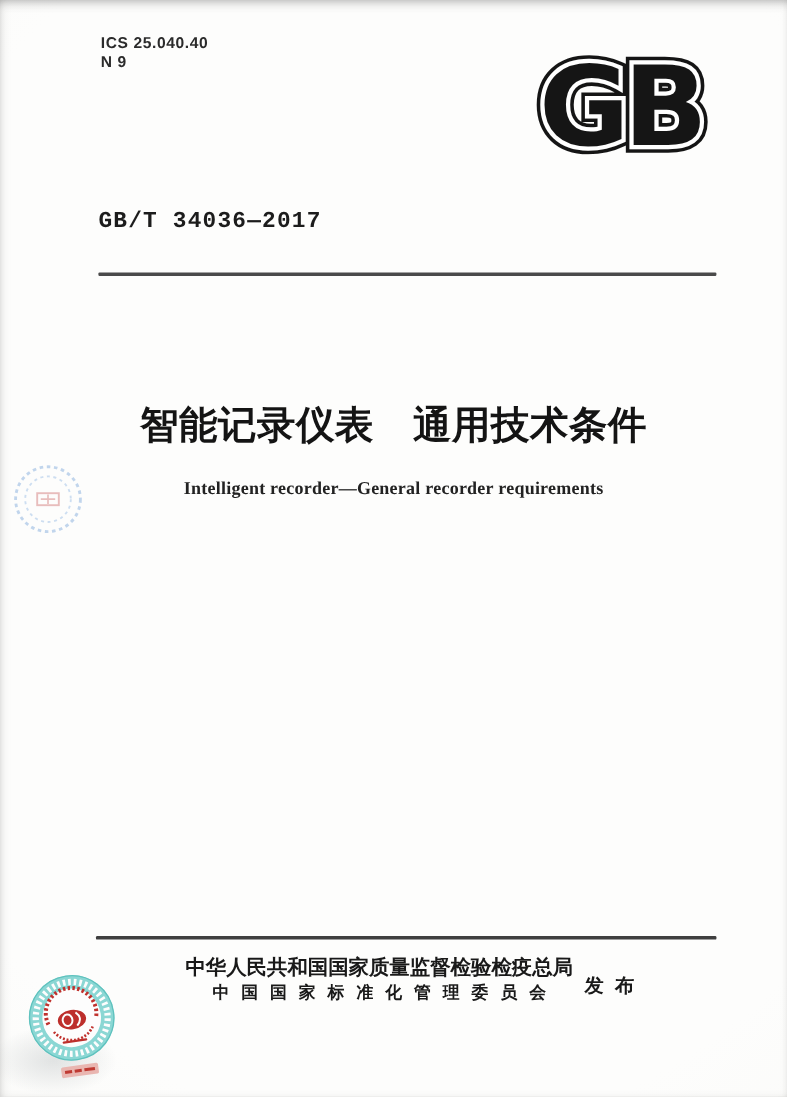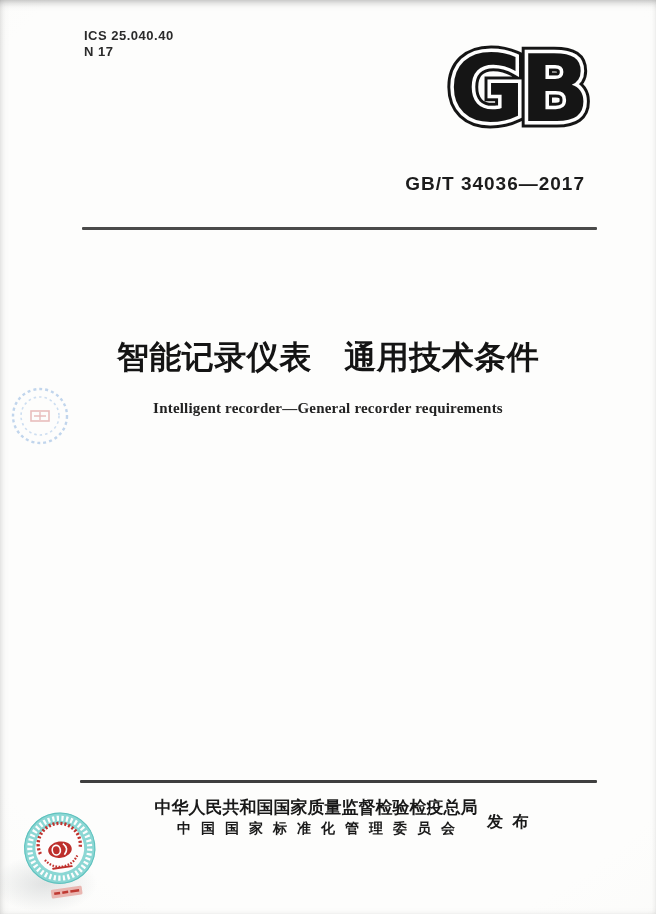--- a/index.html
+++ b/index.html
@@ -28,32 +28,31 @@
   .nat-title{
     position:absolute;left:82px;top:118px;width:515px;margin:0;
     text-align:center;
     font-family:"DejaVu Serif","Liberation Serif",serif;
     font-weight:700;font-size:37px;line-height:46px;
     letter-spacing:5px;color:#161616;
     white-space:nowrap;
   }
   .std-num{
     position:absolute;left:82px;top:172px;width:503px;
-    text-align:right;
-    font-family:Liberation Sans, sans-serif;
+    font-family:Liberation Mono, monospace;
     font-weight:700;font-size:19px;line-height:24px;color:#1c1c1c;
     letter-spacing:1px;
   }
   .rule{position:absolute;background:#4a4a4a;border-radius:1px;}
   .rule-top{left:82px;top:227px;width:515px;height:2.5px;}
   .rule-bottom{left:80px;top:780px;width:517px;height:3px;background:#3f3f3f;}
   .doc-title{
     position:absolute;left:0;top:336px;width:656px;margin:0;
     text-align:center;
-    font-family:Liberation Sans, sans-serif;
+    font-family:Liberation Mono, monospace;
     font-weight:700;font-size:32px;line-height:42px;color:#141414;
     letter-spacing:.5px;white-space:nowrap;
   }
   .doc-title-en{
     position:absolute;left:0;top:398px;width:656px;
     text-align:center;
     font-family:"Liberation Serif","DejaVu Serif",serif;
     font-weight:700;font-size:15px;line-height:20px;color:#222;
     letter-spacing:.2px;
   }
@@ -92,21 +91,21 @@
     opacity:.42;
   }
 </style>
 </head>
 <body>
 
 <div class="page">
 
   <div class="ics-block">
     <div>ICS 25.040.40</div>
-    <div>N 17</div>
+    <div>N 9</div>
   </div>
 
   <div class="gb-logo">
     <svg width="162" height="84" viewBox="0 0 162 84" aria-hidden="true">
       <g font-family="'DejaVu Sans','Liberation Sans',sans-serif" font-weight="bold" font-size="92" text-anchor="middle" style="letter-spacing:-5px">
         <text x="81" y="76" fill="#151515" stroke="#151515" stroke-width="13" paint-order="stroke">GB</text>
         <text x="81" y="76" fill="none" stroke="#ffffff" stroke-width="7">GB</text>
         <text x="81" y="76" fill="#151515">GB</text>
       </g>
     </svg>

